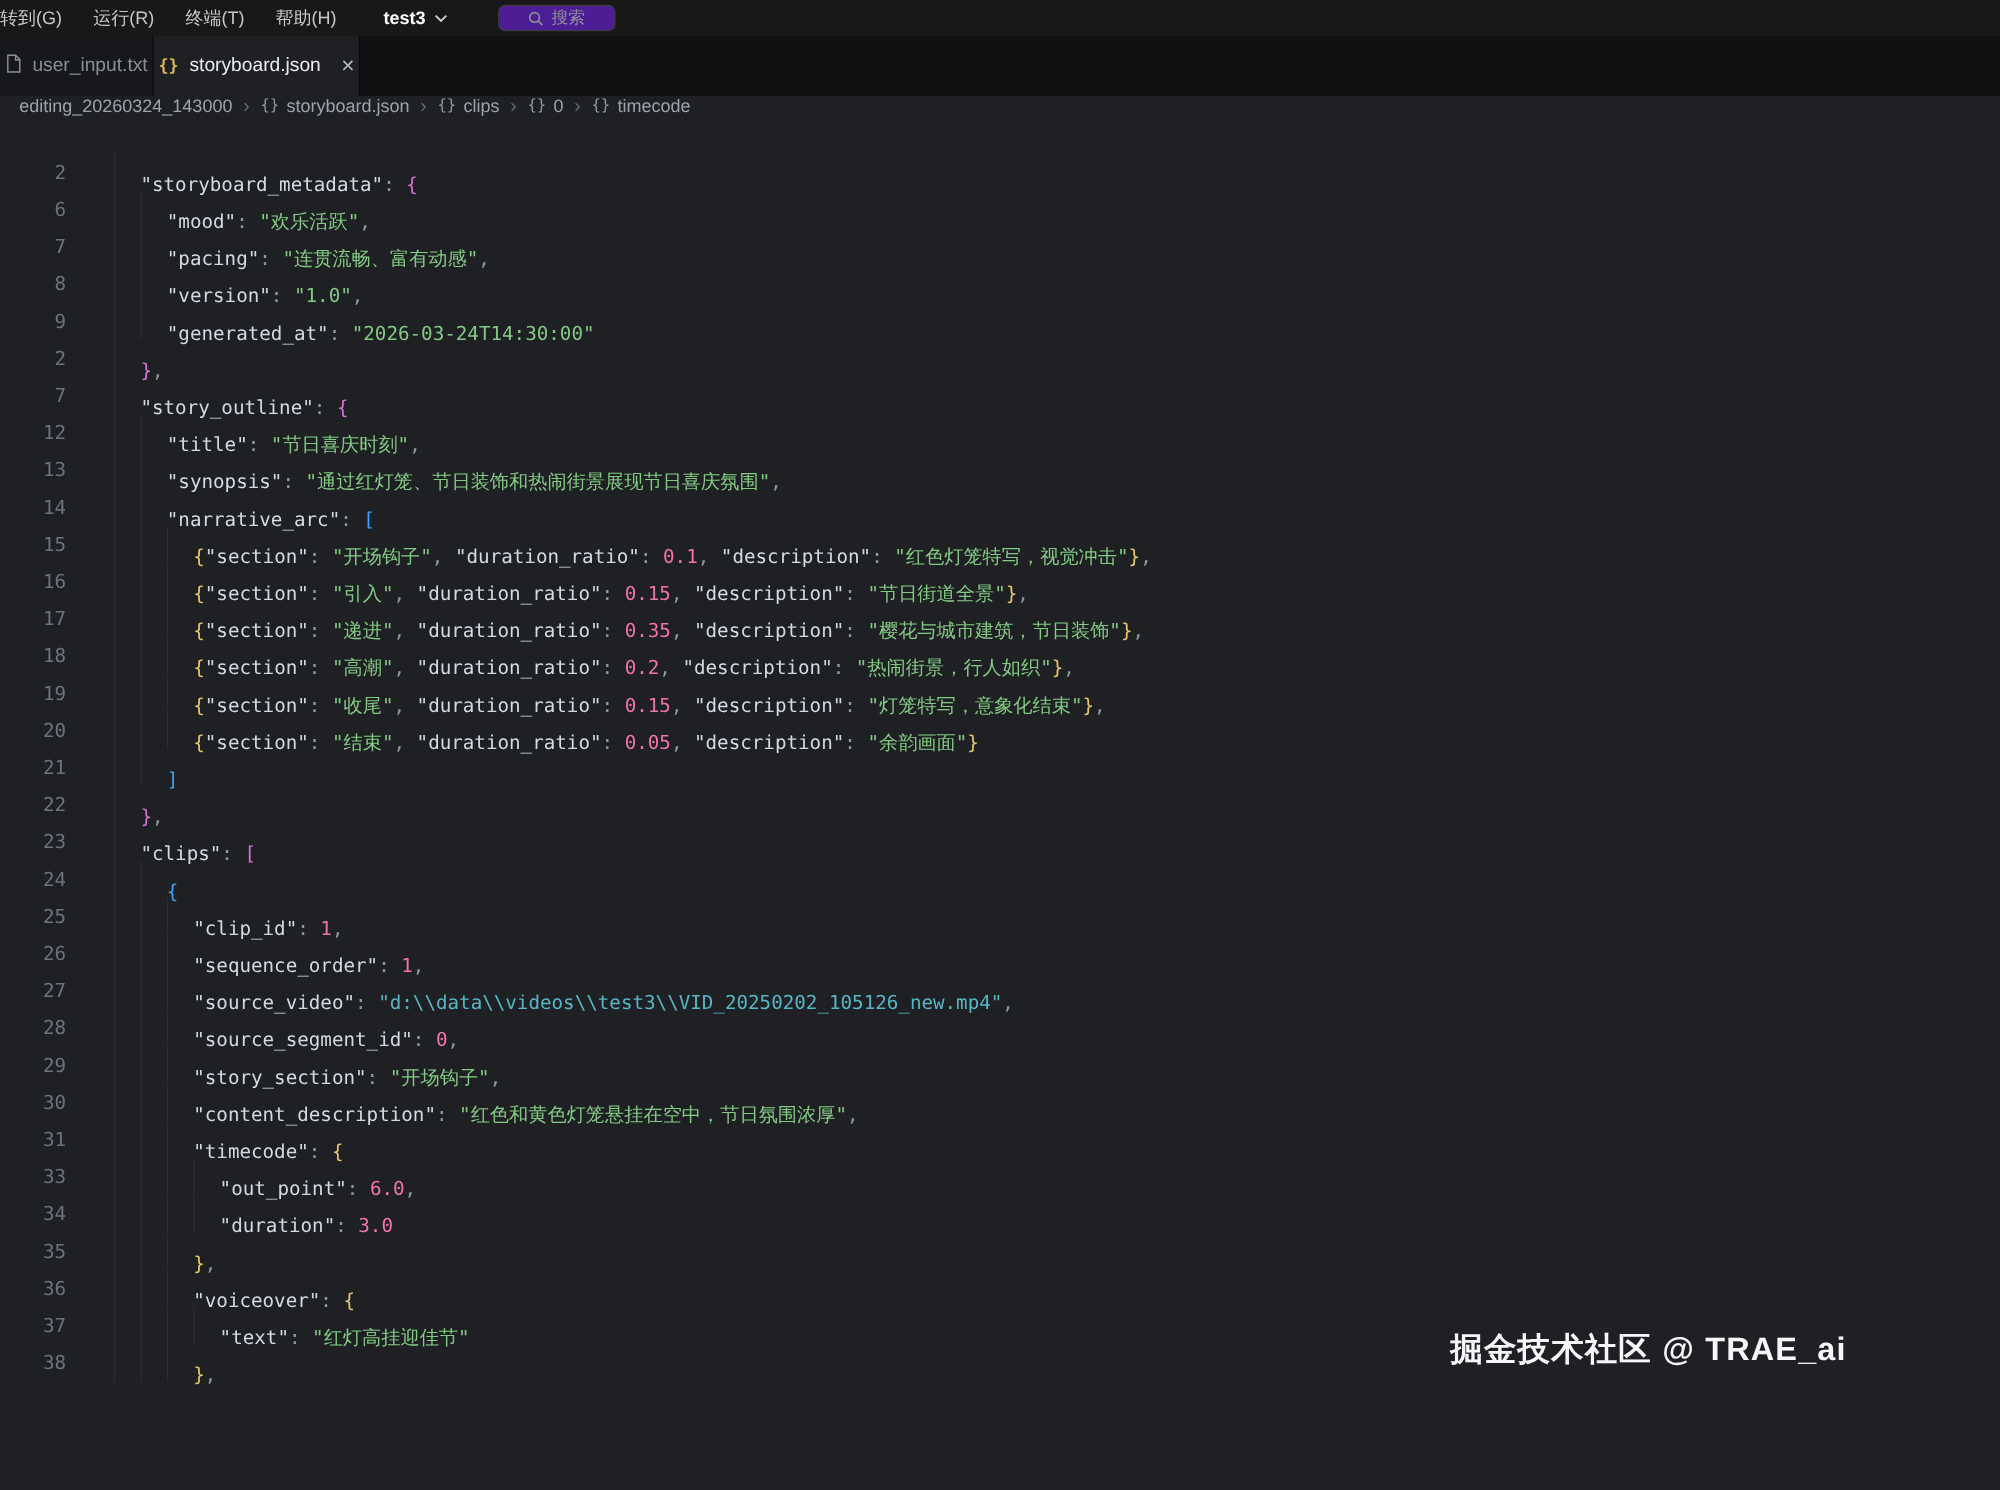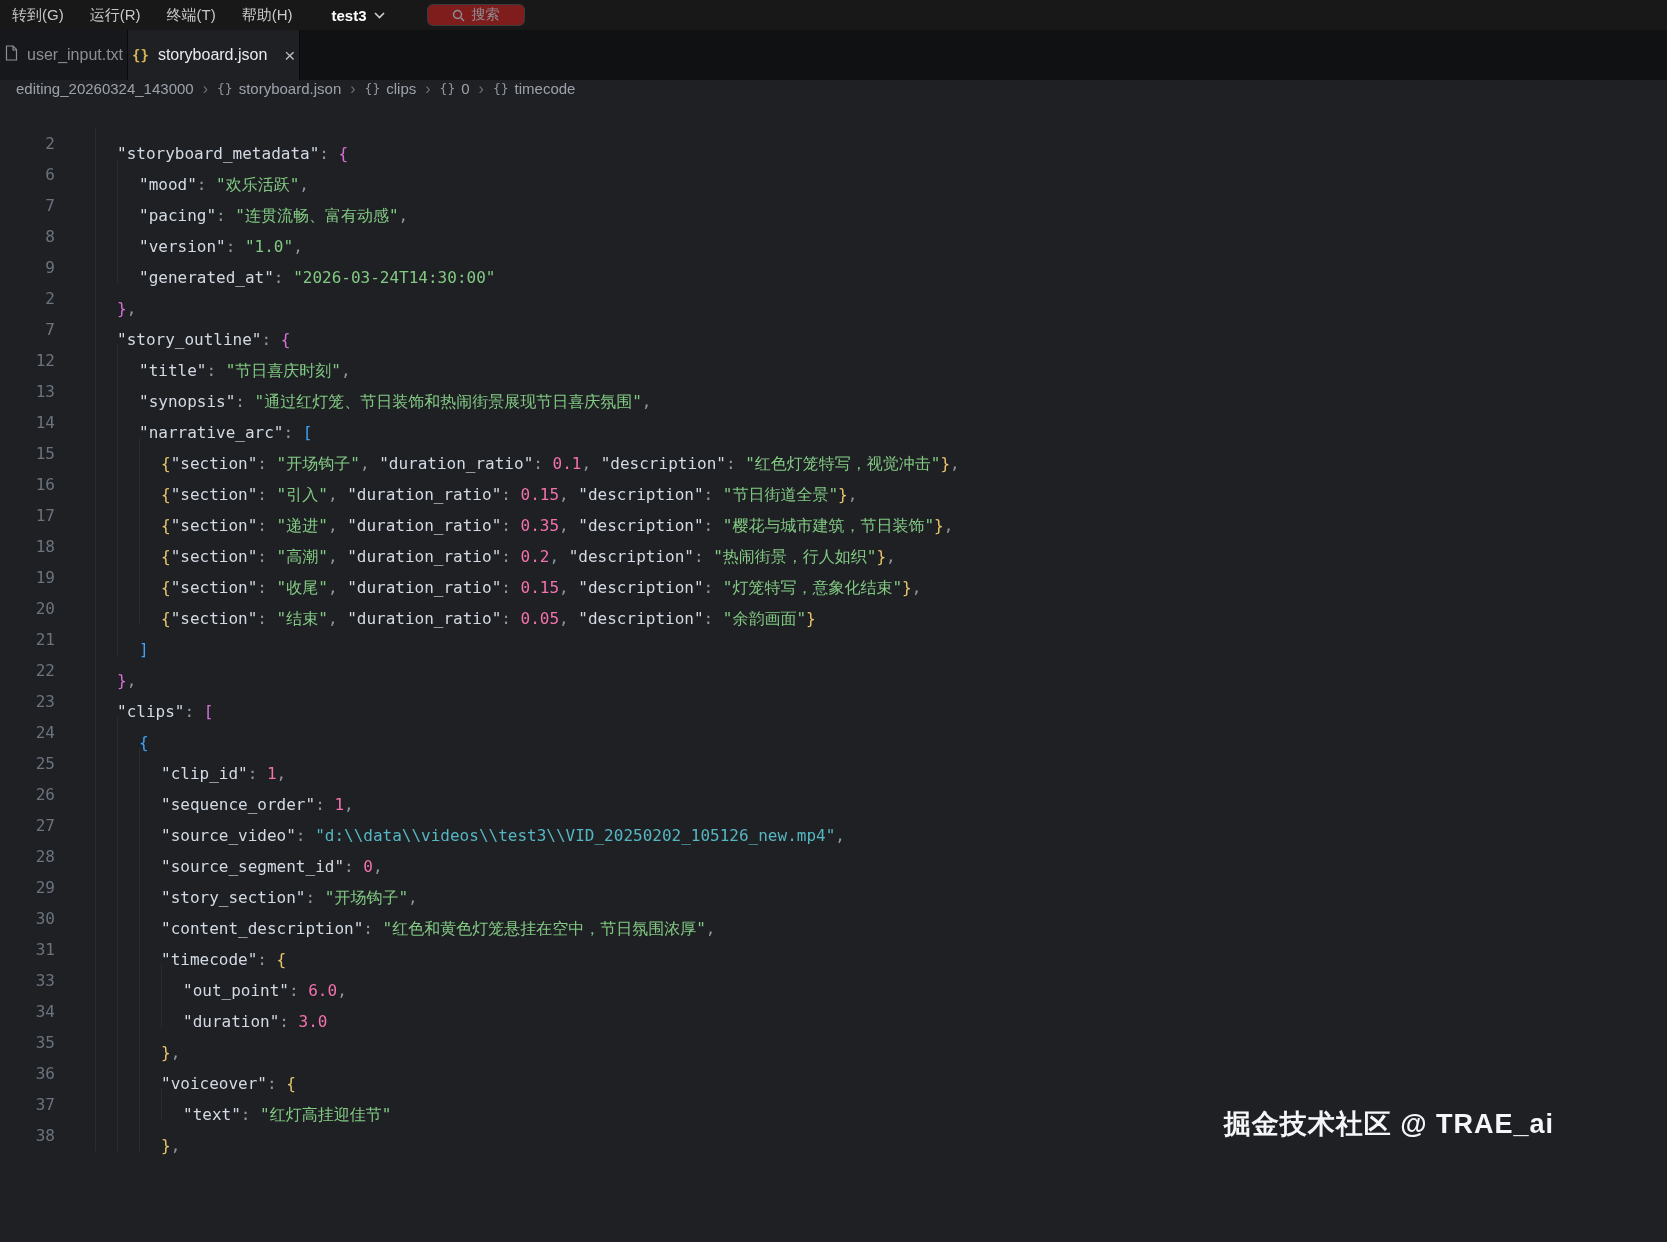--- a/index.html
+++ b/index.html
@@ -11,24 +11,24 @@
     -webkit-font-smoothing: antialiased;
   }
 
   
   .menubar {
     height:30px; background:var(--topbar-bg,#181818);
     display:flex; align-items:center; color:#c8c8c8; font-size:15px;
   }
   .menu-items { display:flex; align-items:center; height:100%; }
   .menu-item { padding:0 13px; height:100%; display:flex; align-items:center; cursor:default; white-space:nowrap; }
-  .menu-item:first-child { padding-left:12px; }
+  .menu-item:first-child { padding-left:0; }
   .workspace { margin-left:18px; display:flex; align-items:center; gap:7px; color:#ffffff; font-weight:bold; font-size:15px; padding:0 8px; height:100%; }
   .searchbox {
-    margin-left:34px; background:#7f1d1d; border:1px solid #3a3b3d; border-radius:6px;
+    margin-left:34px; background:#4c1d95; border:1px solid #3a3b3d; border-radius:6px;
     height:22px; width:98px; display:flex; align-items:center; justify-content:center; gap:7px;
     color:#8d9096; font-size:14px;
   }
 
   
   .tabstrip { height:50px; background:var(--tabstrip-bg,#101113); display:flex; align-items:stretch; }
   .tab {
     display:flex; align-items:center; gap:9px; padding:0 4px; font-size:16px;
     color:#8b8f95; background:var(--tab-inactive-bg,#17181b); border-right:1px solid #0a0a0a;
     white-space:nowrap;
@@ -66,21 +66,21 @@
   .tk-p { color:var(--punct,#8f97a3); }
   .tk-s { color:var(--string,#83c983); }
   .tk-n { color:var(--number,#f272ad); }
   .tk-c { color:var(--path-string,#56b6c2); }
   .tk-y { color:var(--bracket-gold,#e8c46a); }
   .tk-o { color:var(--bracket-orchid,#d670d6); }
   .tk-u { color:var(--bracket-blue,#3fa2f7); }
 
   
   .watermark {
-    position:absolute; right:113px; bottom:100px;
+    position:absolute; right:128px; bottom:100px;
     color:var(--watermark,#f5f6f8); font-size:27px; font-weight:600; letter-spacing:1px;
   }
 </style>
 </head>
 <body>
 
 <div class="menubar">
   <div class="menu-items">
       <div class="menu-item">转到(G)</div>
       <div class="menu-item">运行(R)</div>

